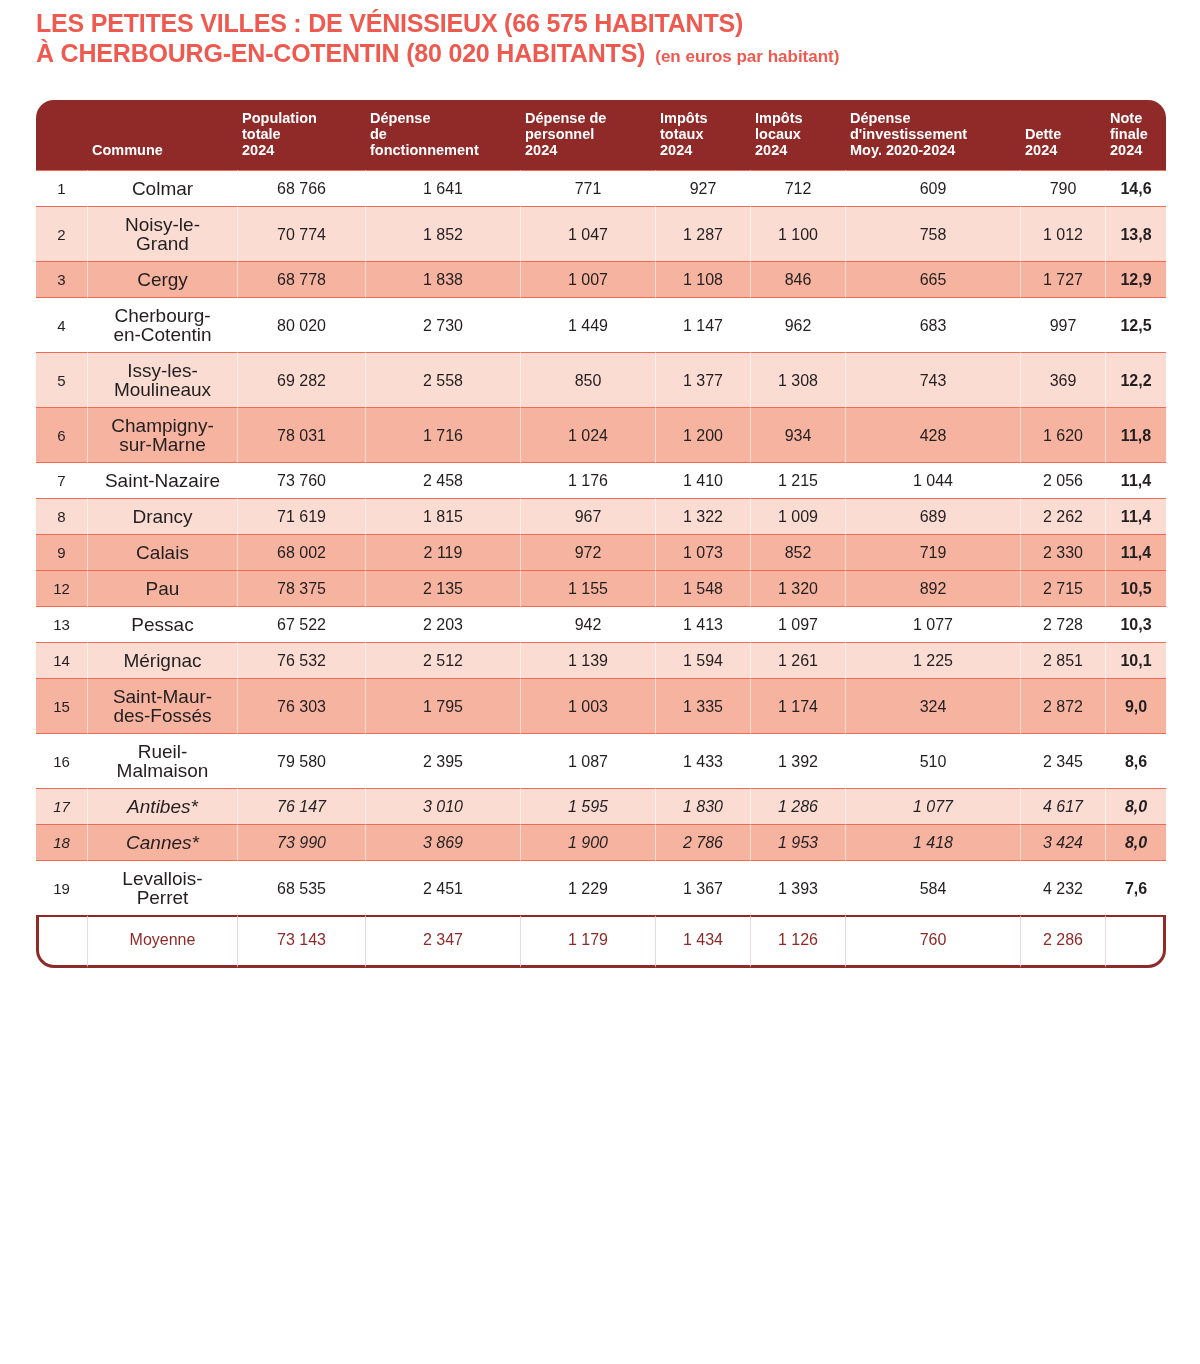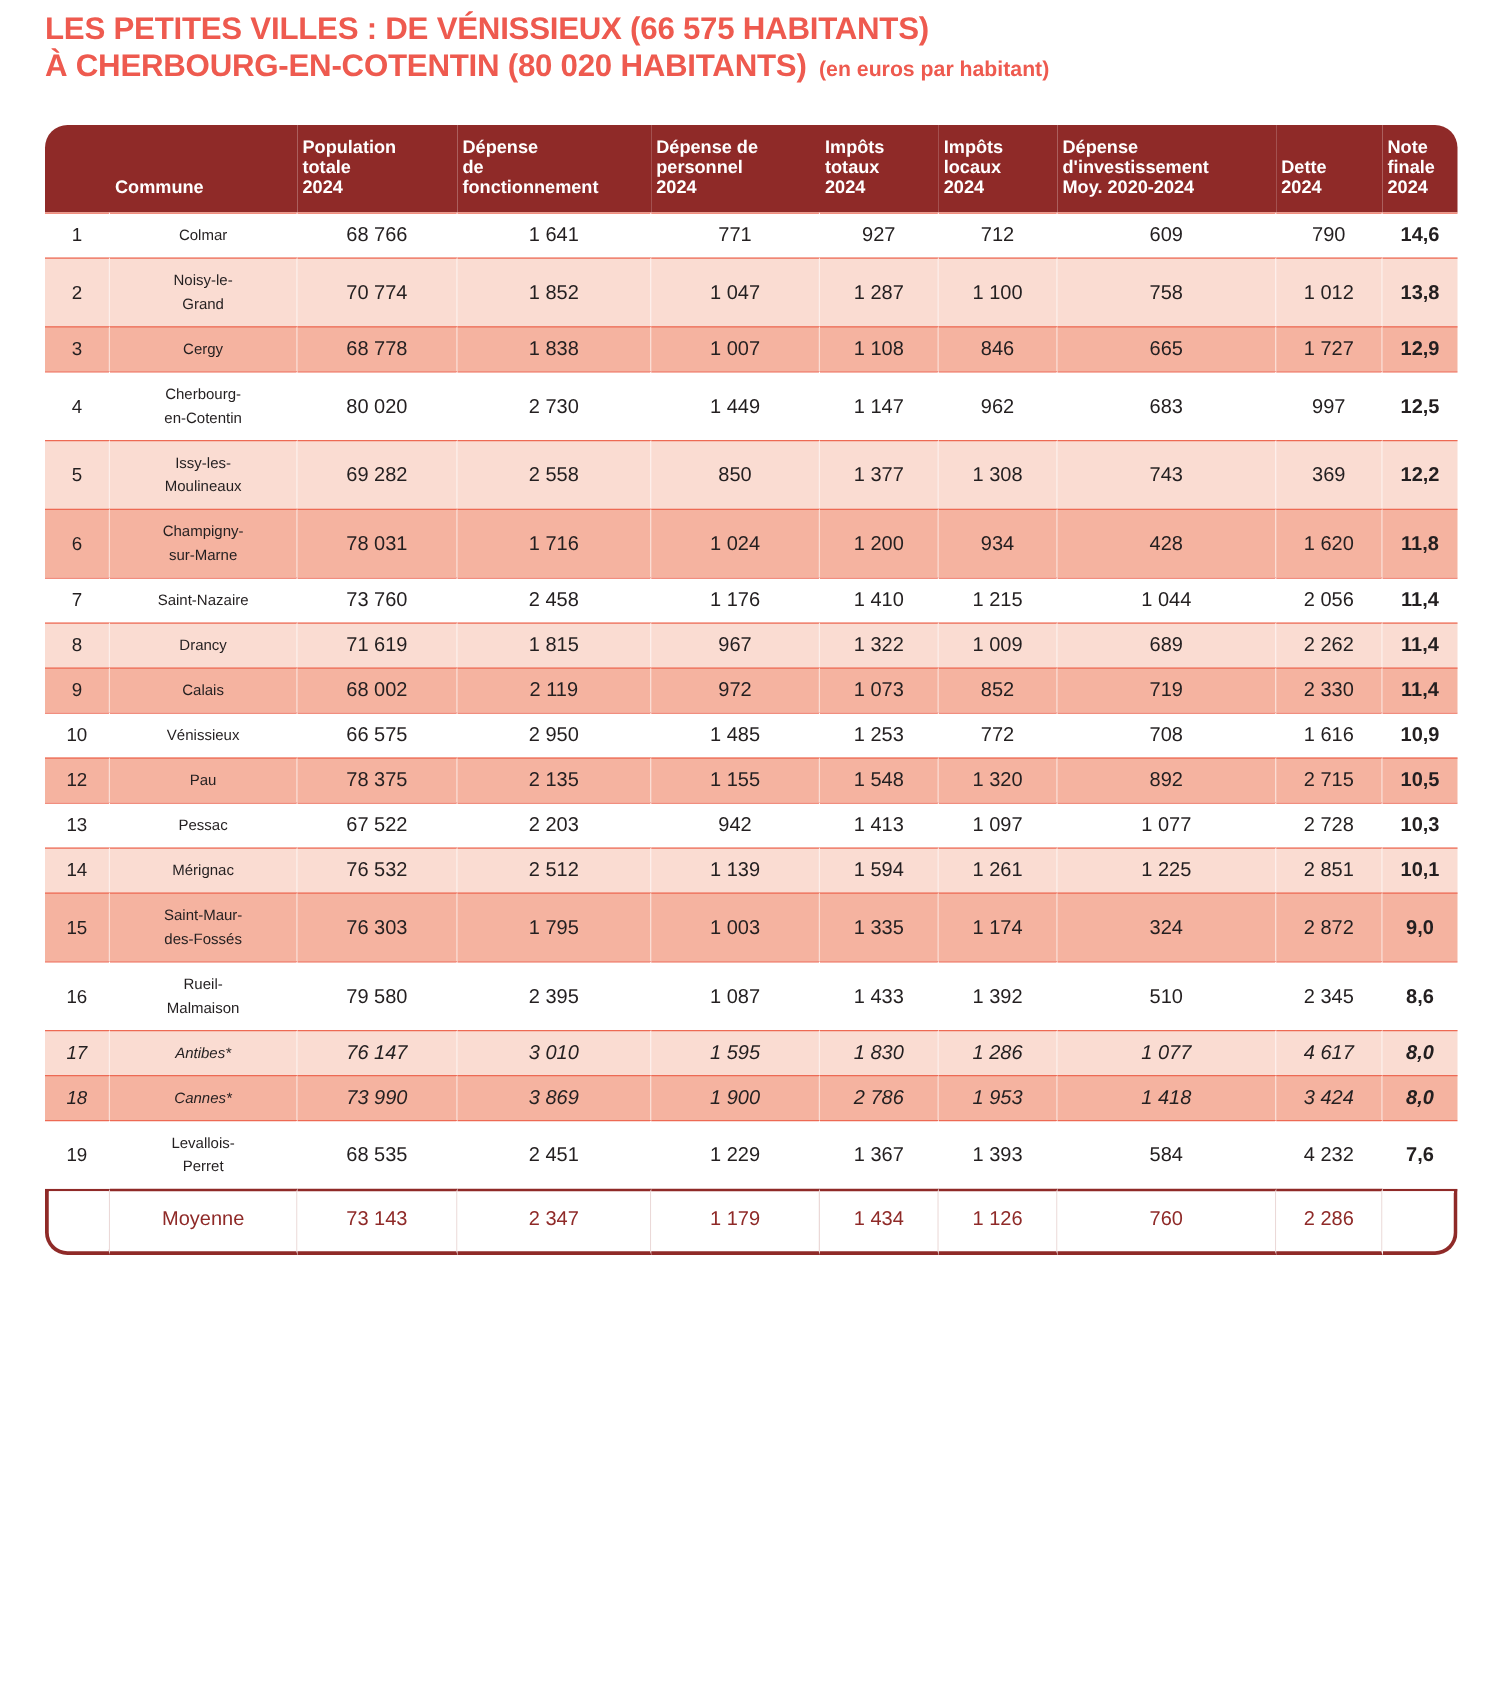--- a/index.html
+++ b/index.html
@@ -64,21 +64,21 @@
     border-top:1.5px solid #ED6A54;
     border-right:1px solid rgba(255,255,255,0.55);
   }
   tbody td:last-child{border-right:none;}
   tbody tr.tint0 td{background:#ffffff;}
   tbody tr.tint1 td{background:#FADCD2;}
   tbody tr.tint2 td{background:#F5B3A0;}
   tbody tr:first-child td{border-top:1.5px solid #ED6A54;}
 
   td.rank{font-size:15px;}
-  td.commune{font-size:12px;}
+  td.commune{font-size:19px;}
   td.note{font-weight:bold;}
   tbody tr.ital td{font-style:italic;}
 
   
   tfoot td{
     background:#ffffff;
     color:#8F2A28;
     font-weight:normal;
     font-size:16px;
     text-align:center;
@@ -280,32 +280,20 @@
             <td class="commune">Calais</td>
             <td class="num">68 002</td>
             <td class="num">2 119</td>
             <td class="num">972</td>
             <td class="num">1 073</td>
             <td class="num">852</td>
             <td class="num">719</td>
             <td class="num">2 330</td>
             <td class="note">11,4</td>
           </tr>
-          <tr class="tint0">
-            <td class="rank">10</td>
-            <td class="commune">Vénissieux</td>
-            <td class="num">66 575</td>
-            <td class="num">2 950</td>
-            <td class="num">1 485</td>
-            <td class="num">1 253</td>
-            <td class="num">772</td>
-            <td class="num">708</td>
-            <td class="num">1 616</td>
-            <td class="note">10,9</td>
-          </tr>
           <tr class="tint2">
             <td class="rank">12</td>
             <td class="commune">Pau</td>
             <td class="num">78 375</td>
             <td class="num">2 135</td>
             <td class="num">1 155</td>
             <td class="num">1 548</td>
             <td class="num">1 320</td>
             <td class="num">892</td>
             <td class="num">2 715</td>

